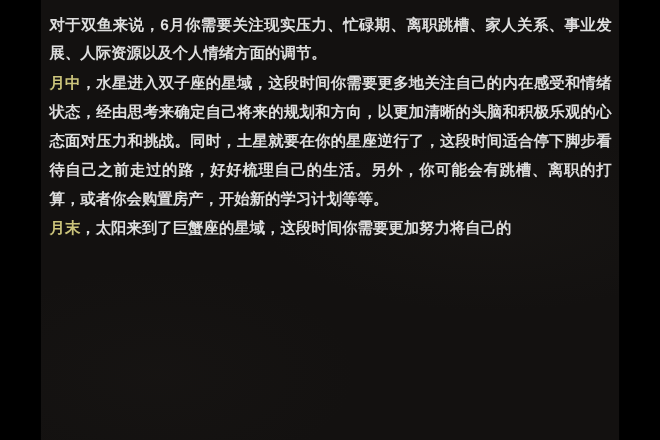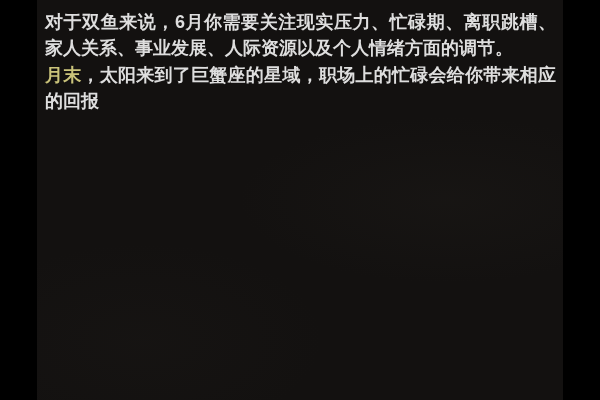--- a/index.html
+++ b/index.html
@@ -33,36 +33,37 @@
     background:
       radial-gradient(ellipse 300px 120px at 78% 50%, rgba(60,55,48,0.10), rgba(0,0,0,0) 70%),
       radial-gradient(ellipse 260px 140px at 20% 85%, rgba(55,50,45,0.08), rgba(0,0,0,0) 70%),
       #131110;
     box-sizing: border-box;
     padding: 9px 7px 0 8px;
     overflow: hidden;
   }
   .horoscope-text p {
     margin: 0;
-    font-size: 18px;
+    font-size: 14px;
     line-height: 26.4px;
     font-weight: 700;
     color: #dedede;
     text-align: justify;
     letter-spacing: 0px;
     word-break: break-all;
   }
   .horoscope-text .lead {
     color: #cbc47b;
   }
 </style>
 </head>
 <body>
 
 <div class="letterbox left"></div>
 <div class="letterbox right"></div>
 
 <div class="content-panel">
   <div class="horoscope-text">
     <p><span class="lead"></span><span>对于双鱼来说，6月你需要关注现实压力、忙碌期、离职跳槽、家人关系、事业发展、人际资源以及个人情绪方面的调节。</span></p>
-    <p><span class="lead">月末</span><span>，太阳来到了巨蟹座的星域，职场上的忙碌会给你带来相应的回报</span></p>
+    <p><span class="lead">月中</span><span>，水星进入双子座的星域，这段时间你需要更多地关注自己的内在感受和情绪状态，经由思考来确定自己将来的规划和方向，以更加清晰的头脑和积极乐观的心态面对压力和挑战。同时，土星就要在你的星座逆行了，这段时间适合停下脚步看待自己之前走过的路，好好梳理自己的生活。另外，你可能会有跳槽、离职的打算，或者你会购置房产，开始新的学习计划等等。</span></p>
+    <p><span class="lead">月末</span><span>，太阳来到了巨蟹座的星域，这段时间你需要更加努力将自己的</span></p>
   </div>
 </div>
 
 </body></html>

